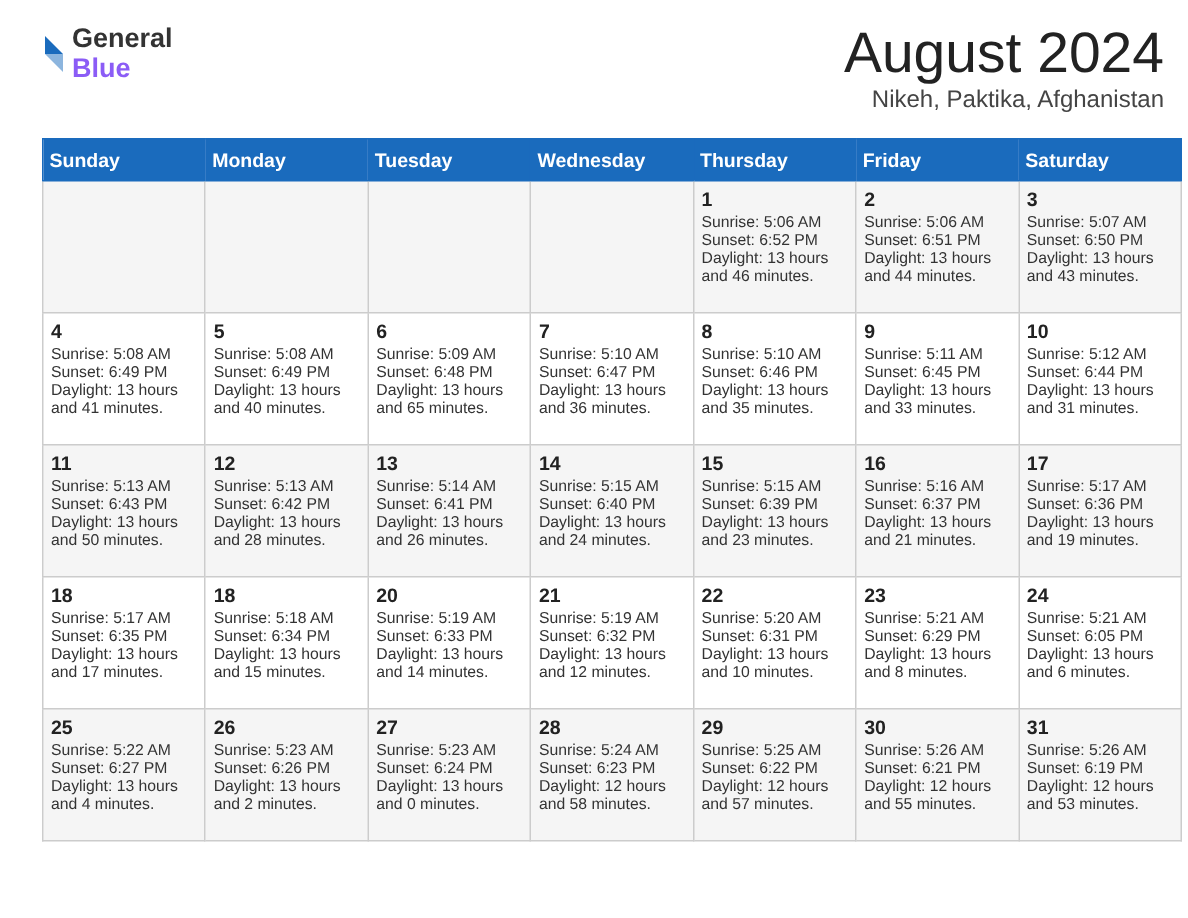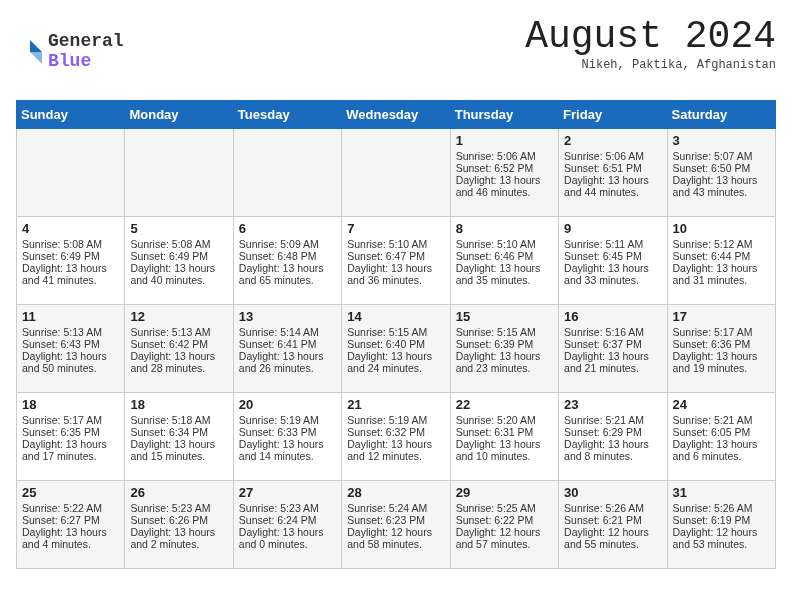--- a/index.html
+++ b/index.html
@@ -6,23 +6,22 @@
     body {
       font-family: Arial, sans-serif;
       background: #fff;
       width: 792px;
       min-height: 612px;
       padding: 16px;
     }
     .header-area {
       display: flex;
       justify-content: space-between;
-      align-items: flex-end;
-      margin-bottom: 28px;
-      font-family: Liberation Mono, monospace;
+      align-items: flex-start;
+      margin-bottom: 16px;
     }
     .logo {
       display: flex;
       align-items: center;
       gap: 4px;
     }
     .logo-text {
       font-size: 18px;
       font-weight: bold;
       line-height: 1.1;
@@ -36,27 +35,28 @@
     .title-area {
       text-align: right;
     }
     .month-year {
       font-size: 38px;
       font-weight: normal;
       color: #222;
       line-height: 1.1;
     }
     .location {
-      font-size: 12px;
+      font-size: 16px;
       color: #444;
     }
     table {
       width: 100%;
       border-collapse: collapse;
       table-layout: fixed;
+      margin-left: 12px;
     }
     thead tr th {
       background: #1a6bbd;
       color: #fff;
       font-size: 13px;
       font-weight: bold;
       padding: 6px 4px;
       text-align: left;
       border: 1px solid #1a6bbd;
     }

